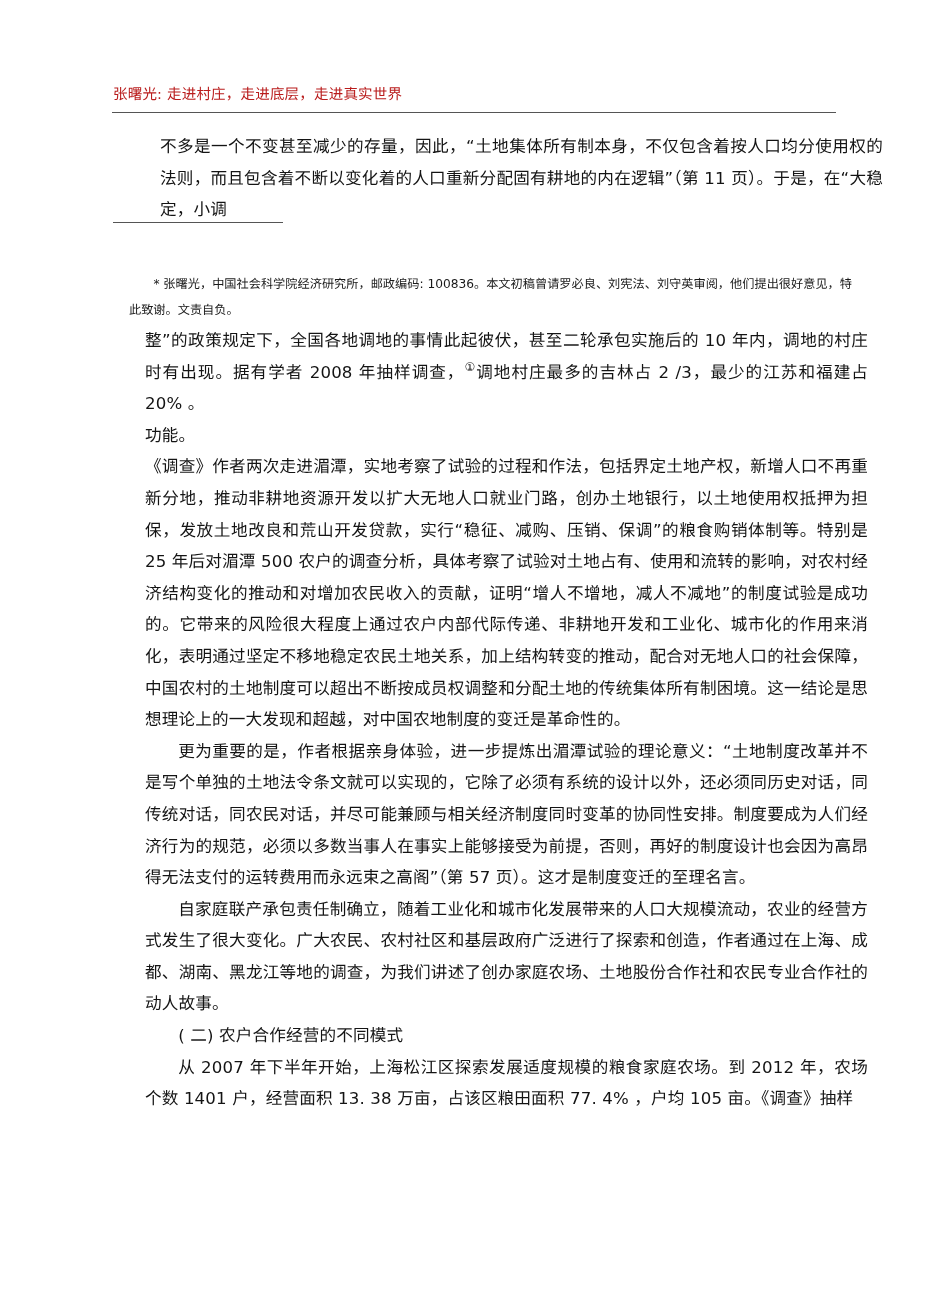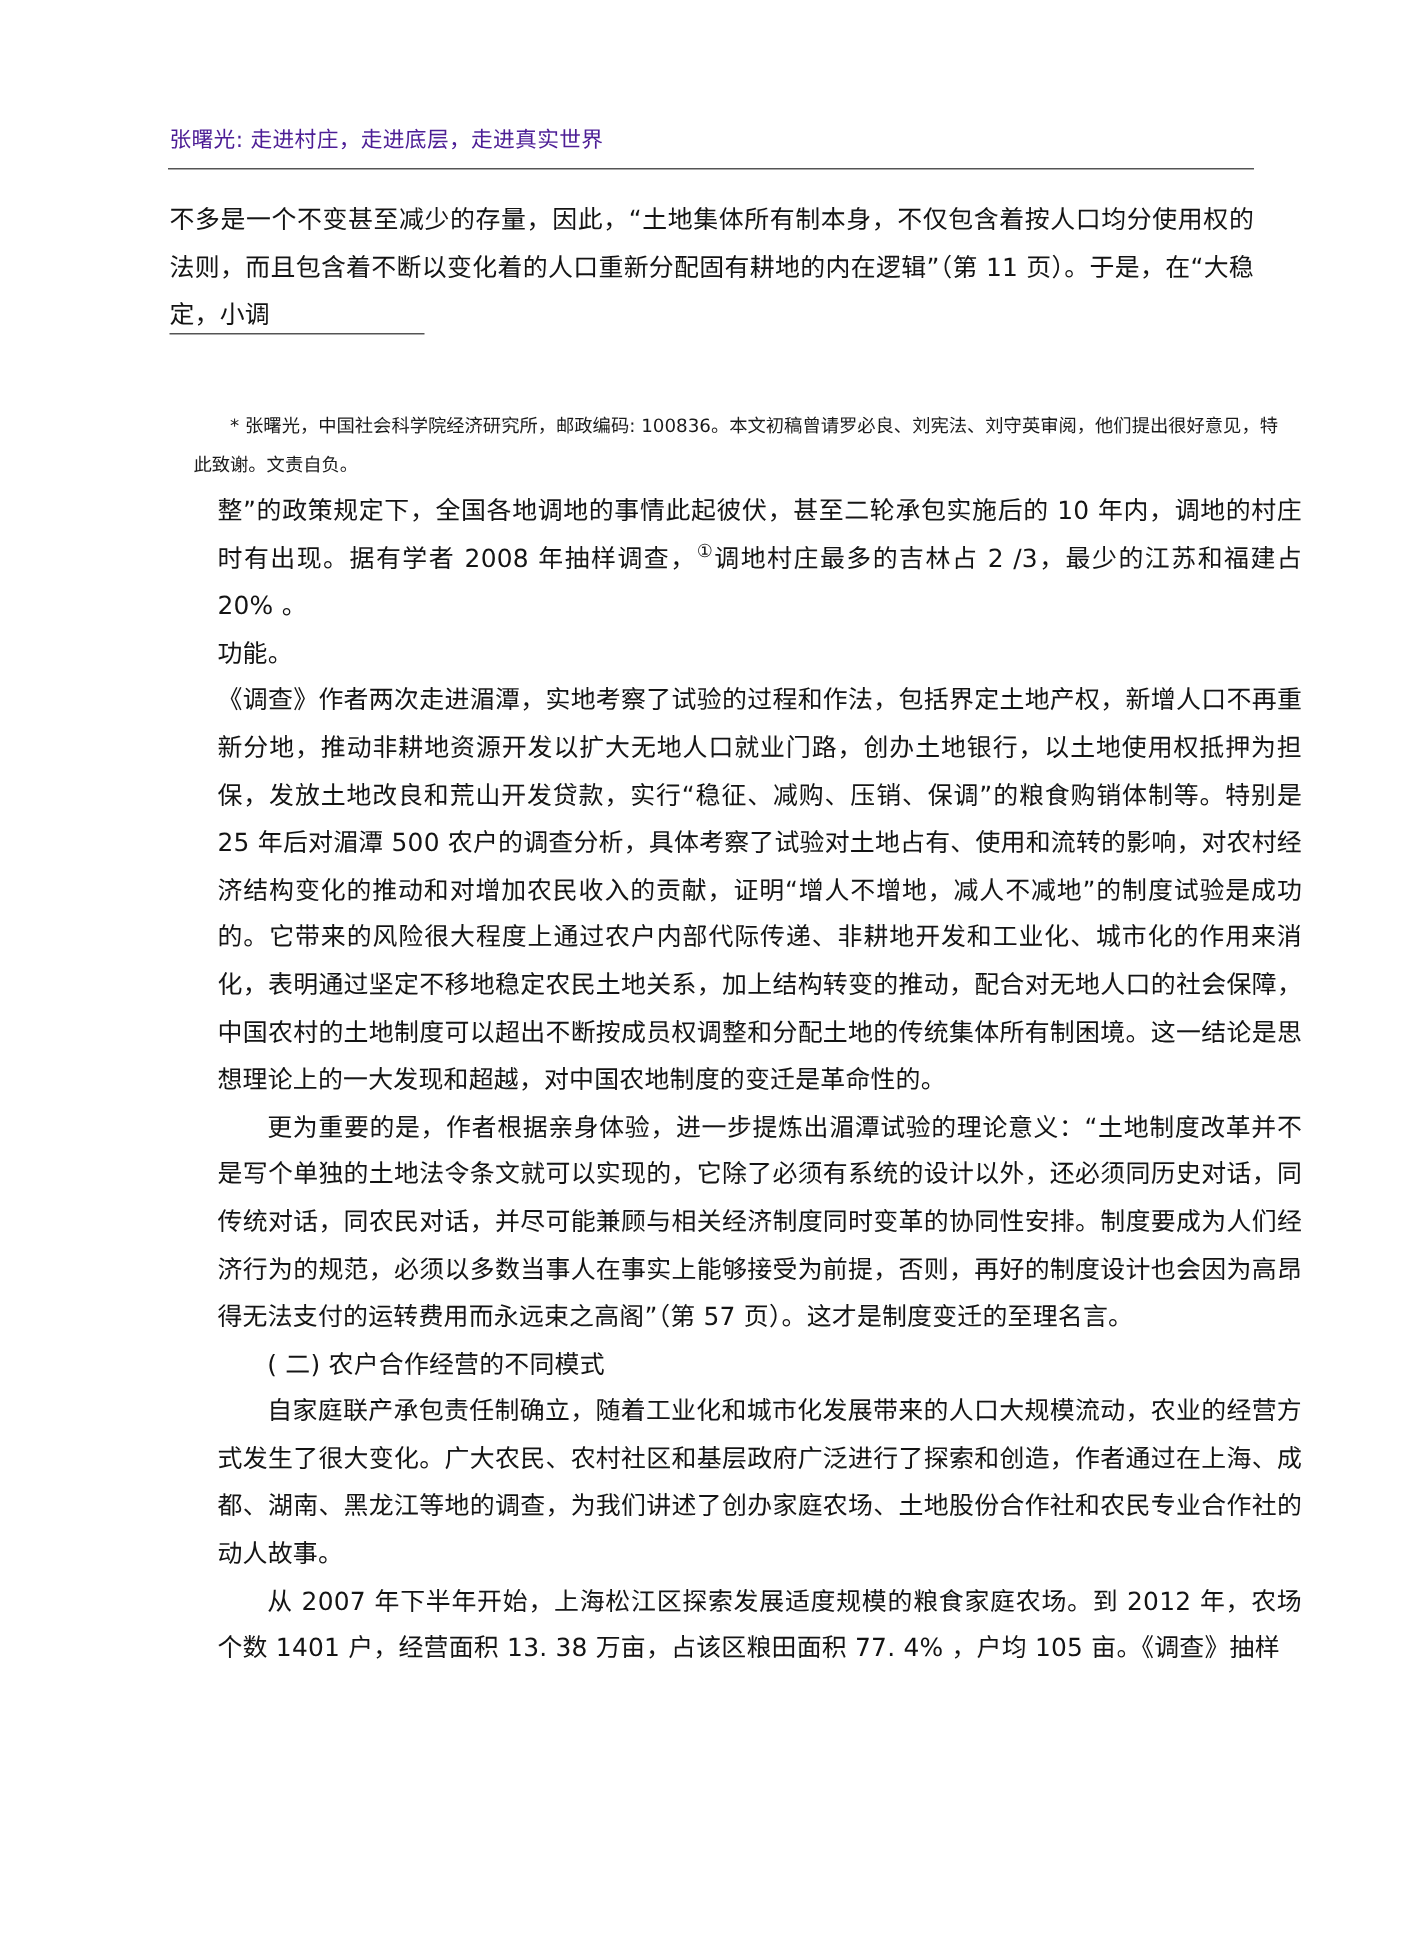--- a/index.html
+++ b/index.html
@@ -26,39 +26,39 @@
 
   
   .running-head {
     position: absolute;
     left: 113px;
     top: 84px;
     width: 723px;
     font-size: 14.5px;
     line-height: 20px;
     letter-spacing: 0.2px;
-    color: #4c1d95;
+    color: #b91c1c;
     white-space: nowrap;
   }
   .head-rule {
     position: absolute;
     left: 112px;
     top: 112px;
     width: 724px;
     height: 0;
     border-top: 1px solid #555555;
   }
 
   
   .col {
     position: absolute;
     left: 113px;
     width: 723px;
   }
-  .block-top   { top: 131px; }
+  .block-top   { top: 131px; margin-left: 47px; }
   .block-after { top: 325px; margin-left: 32px; }
 
   p.body {
     margin: 0;
     font-size: 16.6px;
     line-height: 31.6px;
     text-align: justify;
     text-justify: inter-ideograph;
     letter-spacing: 0.15px;
     color: #141414;
@@ -116,21 +116,21 @@
 
     <p class="body"><span>整”的政策规定下，全国各地调地的事情此起彼伏，甚至二轮承包实施后的 10 年内，调地的村庄时有出现。据有学者 2008 年抽样调查，</span><span class="sup">①</span><span>调地村庄最多的吉林占 2 /3，最少的江苏和福建占 20% 。</span></p>
 
 
     <p class="body center-tail">功能。</p>
 
     <p class="body">《调查》作者两次走进湄潭，实地考察了试验的过程和作法，包括界定土地产权，新增人口不再重新分地，推动非耕地资源开发以扩大无地人口就业门路，创办土地银行，以土地使用权抵押为担保，发放土地改良和荒山开发贷款，实行“稳征、减购、压销、保调”的粮食购销体制等。特别是 25 年后对湄潭 500 农户的调查分析，具体考察了试验对土地占有、使用和流转的影响，对农村经济结构变化的推动和对增加农民收入的贡献，证明“增人不增地，减人不减地”的制度试验是成功的。它带来的风险很大程度上通过农户内部代际传递、非耕地开发和工业化、城市化的作用来消化，表明通过坚定不移地稳定农民土地关系，加上结构转变的推动，配合对无地人口的社会保障，中国农村的土地制度可以超出不断按成员权调整和分配土地的传统集体所有制困境。这一结论是思想理论上的一大发现和超越，对中国农地制度的变迁是革命性的。</p>
 
     <p class="body indent">更为重要的是，作者根据亲身体验，进一步提炼出湄潭试验的理论意义：“土地制度改革并不是写个单独的土地法令条文就可以实现的，它除了必须有系统的设计以外，还必须同历史对话，同传统对话，同农民对话，并尽可能兼顾与相关经济制度同时变革的协同性安排。制度要成为人们经济行为的规范，必须以多数当事人在事实上能够接受为前提，否则，再好的制度设计也会因为高昂得无法支付的运转费用而永远束之高阁”（第 57 页）。这才是制度变迁的至理名言。</p>
 
+    <p class="body indent">自家庭联产承包责任制确立，随着工业化和城市化发展带来的人口大规模流动，农业的经营方式发生了很大变化。广大农民、农村社区和基层政府广泛进行了探索和创造，作者通过在上海、成都、湖南、黑龙江等地的调查，为我们讲述了创办家庭农场、土地股份合作社和农民专业合作社的动人故事。</p>
+
     <p class="body indent">( 二) 农户合作经营的不同模式</p>
-
-    <p class="body indent">自家庭联产承包责任制确立，随着工业化和城市化发展带来的人口大规模流动，农业的经营方式发生了很大变化。广大农民、农村社区和基层政府广泛进行了探索和创造，作者通过在上海、成都、湖南、黑龙江等地的调查，为我们讲述了创办家庭农场、土地股份合作社和农民专业合作社的动人故事。</p>
 
     <p class="body indent">从 2007 年下半年开始，上海松江区探索发展适度规模的粮食家庭农场。到 2012 年，农场个数 1401 户，经营面积 13. 38 万亩，占该区粮田面积 77. 4% ，户均 105 亩。《调查》抽样</p>
 
   </div>
 
 </div>
 
 </body></html>

